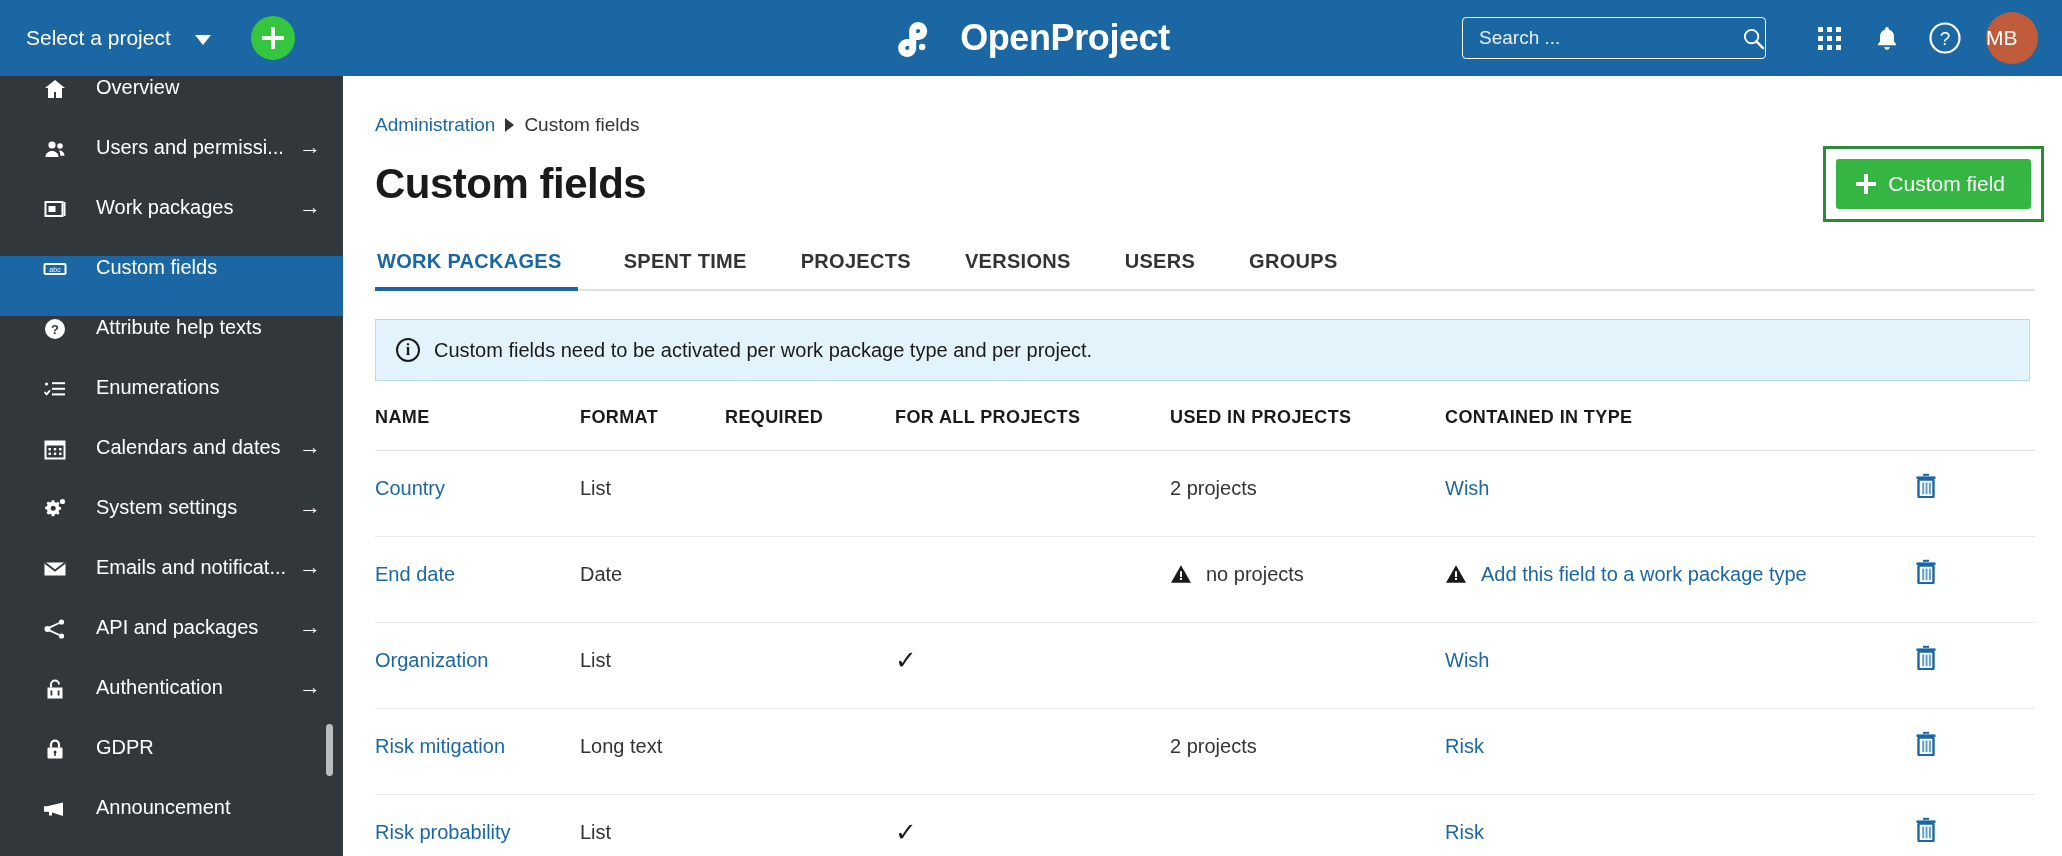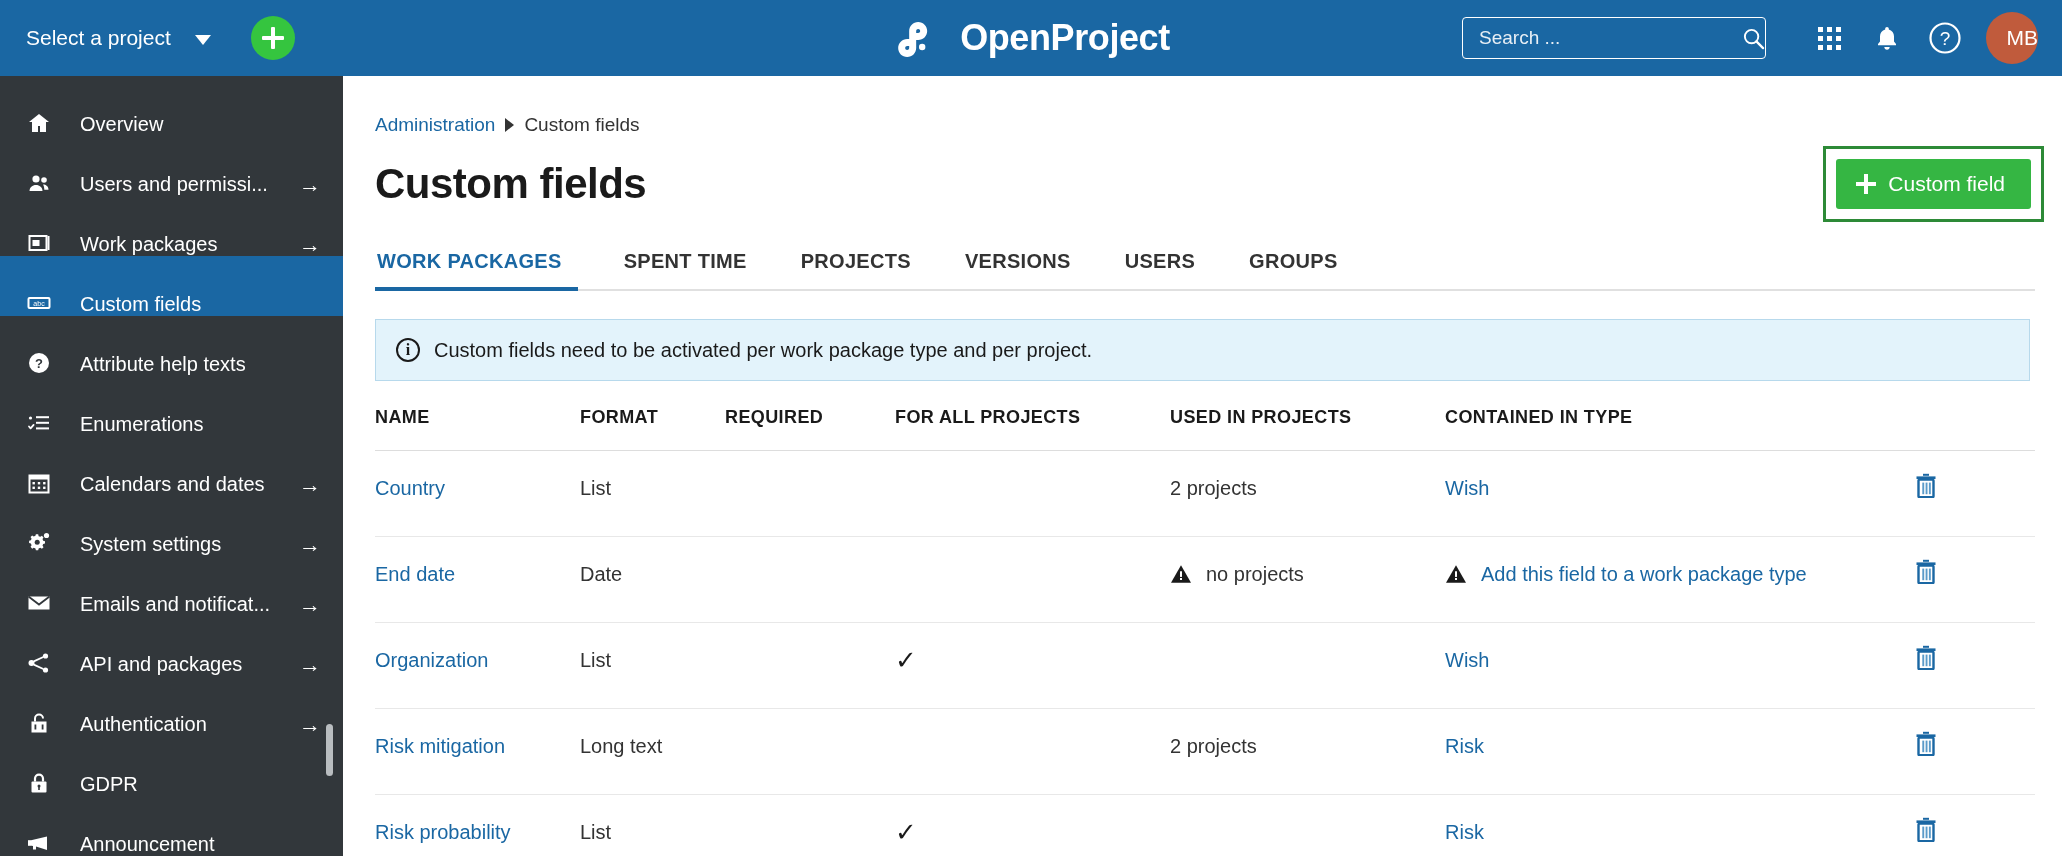--- a/index.html
+++ b/index.html
@@ -79,38 +79,38 @@
   }
   .search-box input::placeholder { color: #e8eff5; opacity: 1; }
   .search-mag { width: 23px; height: 23px; flex: none; }
 
   .hicon { width: 58px; height: 58px; display:flex; align-items:center; justify-content:center; cursor:pointer; }
   .grid-icon { display: grid; grid-template-columns: repeat(3, 5px); grid-gap: 4px; }
   .grid-icon i { width: 5px; height: 5px; background: #fff; display: block; }
   .avatar {
     width: 52px; height: 52px; border-radius: 50%;
     background: #C05B3C;
-    display: flex; align-items: center; justify-content: flex-end;
+    display: flex; align-items: center; justify-content: flex-start;
     color: #ffffff; font-size: 21px; font-weight: 400;
     margin-left: 12px; cursor: pointer; flex: none;
   }
 
   
   .sidebar {
     position: absolute; top: 76px; left: 0;
     width: 343px; height: 780px;
     background: #32373B;
     overflow: hidden;
     z-index: 20;
   }
   .side-item {
     position: relative;
     height: 60px;
-    display: flex; align-items: flex-end;
-    padding-left: 24px; padding-right: 22px;
+    display: flex; align-items: flex-start;
+    padding-left: 40px; padding-right: 22px;
     color: #ffffff; font-size: 20px;
     cursor: pointer;
     white-space: nowrap;
   }
   .side-item.active { background: #1A67A3; }
   .side-ico {
     width: 30px; height: 26px; flex: none;
     margin-right: 26px;
     display: flex; align-items: center; justify-content: center;
   }

